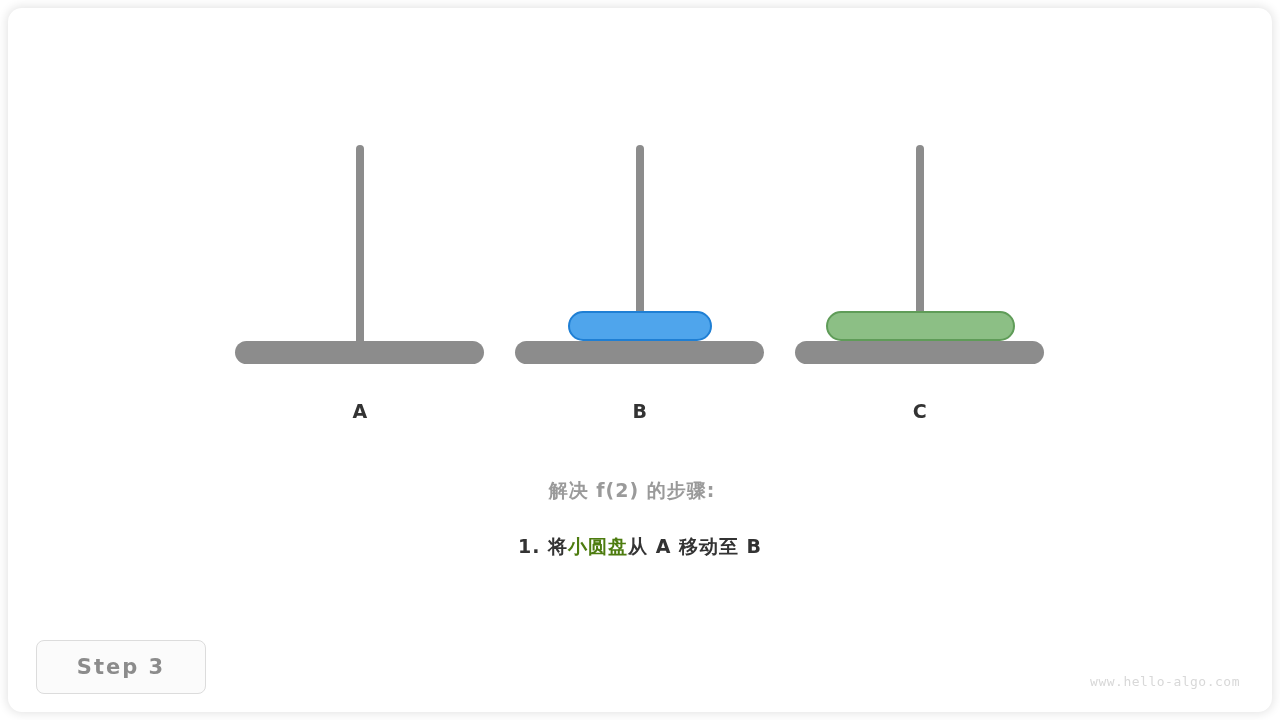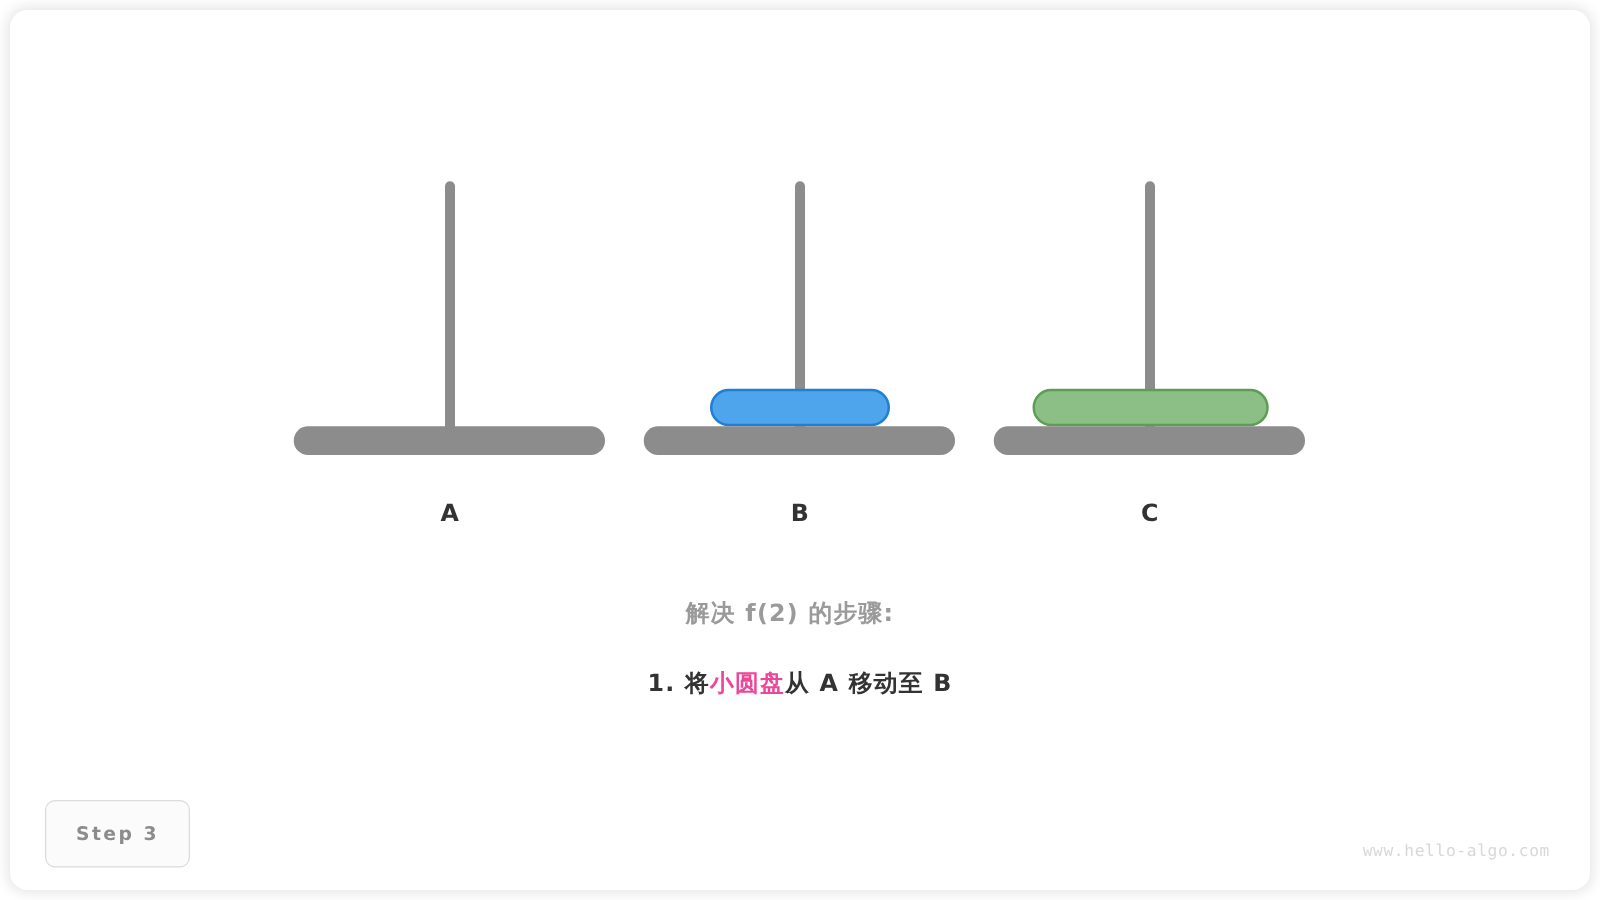--- a/index.html
+++ b/index.html
@@ -124,38 +124,38 @@
     font-weight: bold;
     color: #333333;
     white-space: nowrap;
     letter-spacing: 1px;
     background: transparent;
   }
   .step-row.highlight {
     background: #ececec;
   }
   .step-row .num { color: #333333; }
-  .step-row .disk-blue { color: #ec4899; }
+  .step-row .disk-blue { color: #4d7c0f; }
   .step-row .disk-green { color: #4b9a4b; }
   .step-row .peg-ref { font-weight: bold; color: #333333; }
 
   
   .step-badge {
     position: absolute;
     left: 36px;
     top: 640px;
-    width: 116px;
+    width: 170px;
     height: 54px;
     border: 1px solid #dcdcdc;
     border-radius: 8px;
     background: #fbfbfb;
     display: flex;
     align-items: center;
     justify-content: center;
-    font-size: 15px;
+    font-size: 21px;
     font-weight: bold;
     color: #8c8c8c;
     letter-spacing: 2px;
     box-sizing: border-box;
   }
 
   
   .watermark {
     position: absolute;
     right: 40px;

